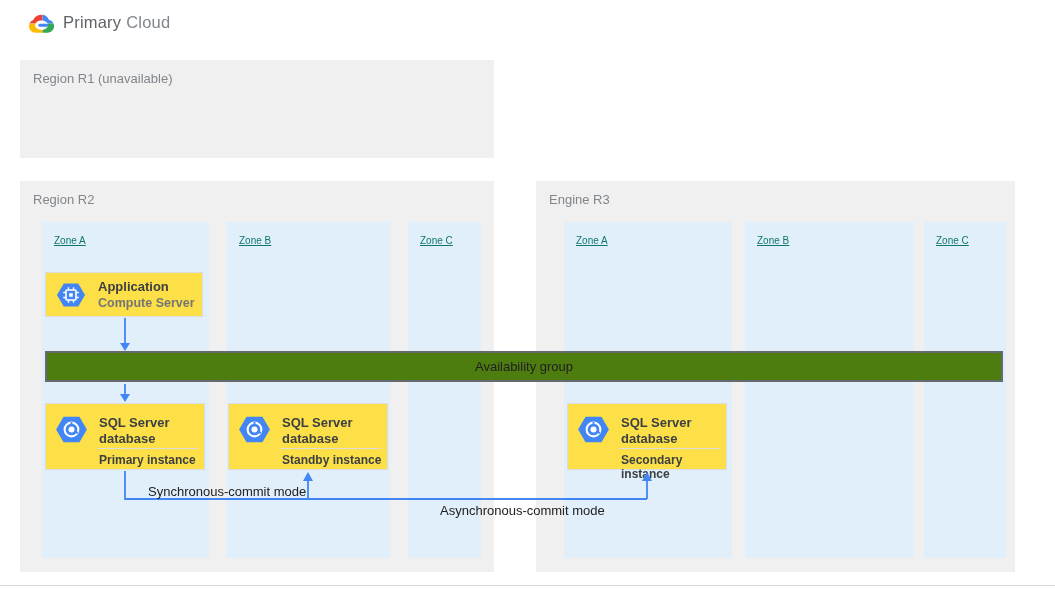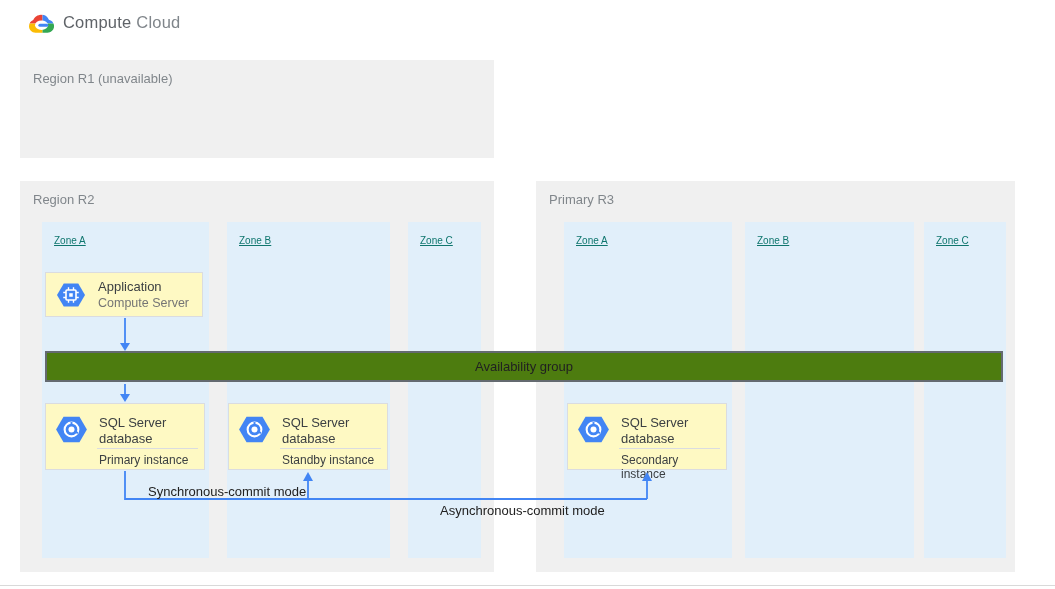--- a/index.html
+++ b/index.html
@@ -24,21 +24,21 @@
   
   .zone { position:absolute; background:#e1effa; }
   .zone-label { position:absolute; left:12px; top:13px; font-size:10px; color:#0f766e;text-decoration:underline; }
   #r2-zone-a { left:22px;  top:41px; width:167px; height:336px; }
   #r2-zone-b { left:207px; top:41px; width:163px; height:336px; }
   #r2-zone-c { left:388px; top:41px; width:73px;  height:336px; }
   #r3-zone-a { left:28px;  top:41px; width:168px; height:336px; }
   #r3-zone-b { left:209px; top:41px; width:169px; height:336px; }
   #r3-zone-c { left:388px; top:41px; width:82px;  height:336px; }
   
-  .card { position:absolute; background:#fef9c3; border:1px solid #dadce0; }
+  .card { position:absolute; background:#fde047; border:1px solid #dadce0;font-weight:bold; }
   #app-card { left:45px; top:272px; width:158px; height:45px; }
   .app-icon-wrap { position:absolute; left:10px; top:7px; width:30px; height:30px; }
   .app-text { position:absolute; left:52px; top:6px; }
   .app-title { font-size:13px; color:#3c4043; line-height:16px; }
   .app-sub { font-size:12.5px; color:#757575; line-height:16px; }
   .sql-card { width:160px; height:67px; }
   #sql-primary  { left:45px;  top:403px; }
   #sql-standby  { left:228px; top:403px; }
   #sql-secondary{ left:567px; top:403px; }
   .sql-icon-wrap { position:absolute; left:9px; top:9px; width:33px; height:33px; }
@@ -77,21 +77,21 @@
         <g clip-path="url(#cloudclip)">
           <rect x="-1" y="-1" width="14" height="12" fill="#ea4335"></rect>
           <rect x="13" y="-1" width="12" height="12" fill="#4285f4"></rect>
           <rect x="-1" y="11" width="14" height="10" fill="#fbbc05"></rect>
           <rect x="13" y="11" width="12" height="10" fill="#34a853"></rect>
           <ellipse cx="12" cy="12.6" rx="6.2" ry="4.6" fill="#fff"></ellipse>
           <rect x="9" y="11.2" width="9.5" height="2.9" rx="1.45" fill="#4285f4"></rect>
         </g>
       </svg>
       <div class="brand-text">
-        <span class="w1">Compute</span><span class="w2">Cloud</span>
+        <span class="w1">Primary</span><span class="w2">Cloud</span>
       </div>
     </div>
   </div>
 
   <div class="region" id="region-r1">
     <div class="region-label">Region R1 (unavailable)</div>
   </div>
 
   <div class="region" id="region-r2">
     <div class="region-label">Region R2</div>
@@ -100,21 +100,21 @@
     </div>
     <div class="zone" id="r2-zone-b">
       <div class="zone-label">Zone B</div>
     </div>
     <div class="zone" id="r2-zone-c">
       <div class="zone-label">Zone C</div>
     </div>
   </div>
 
   <div class="region" id="region-r3">
-    <div class="region-label">Primary R3</div>
+    <div class="region-label">Engine R3</div>
     <div class="zone" id="r3-zone-a">
       <div class="zone-label">Zone A</div>
     </div>
     <div class="zone" id="r3-zone-b">
       <div class="zone-label">Zone B</div>
     </div>
     <div class="zone" id="r3-zone-c">
       <div class="zone-label">Zone C</div>
     </div>
   </div>

